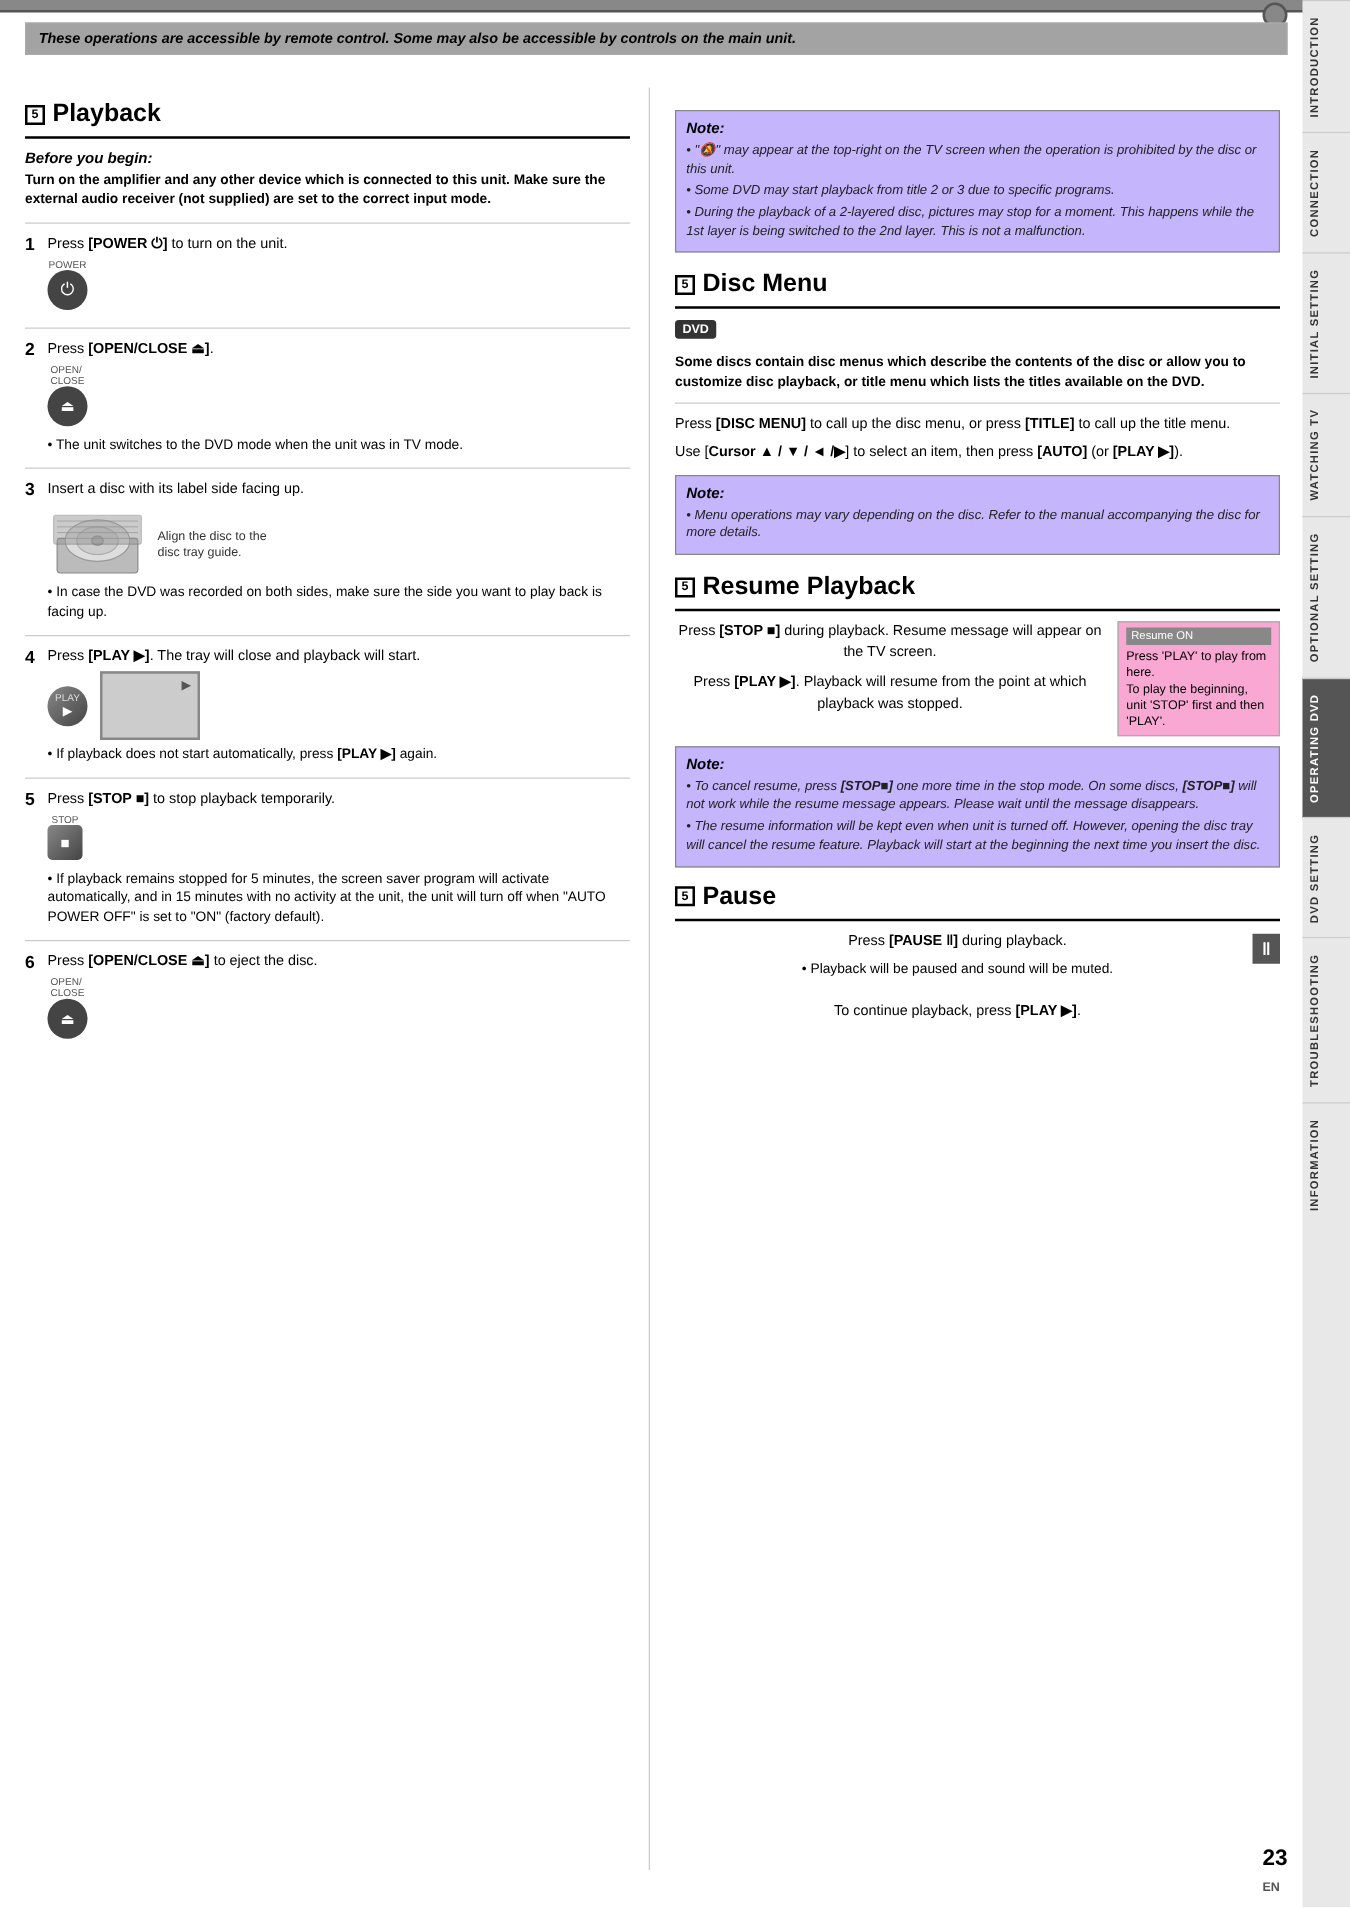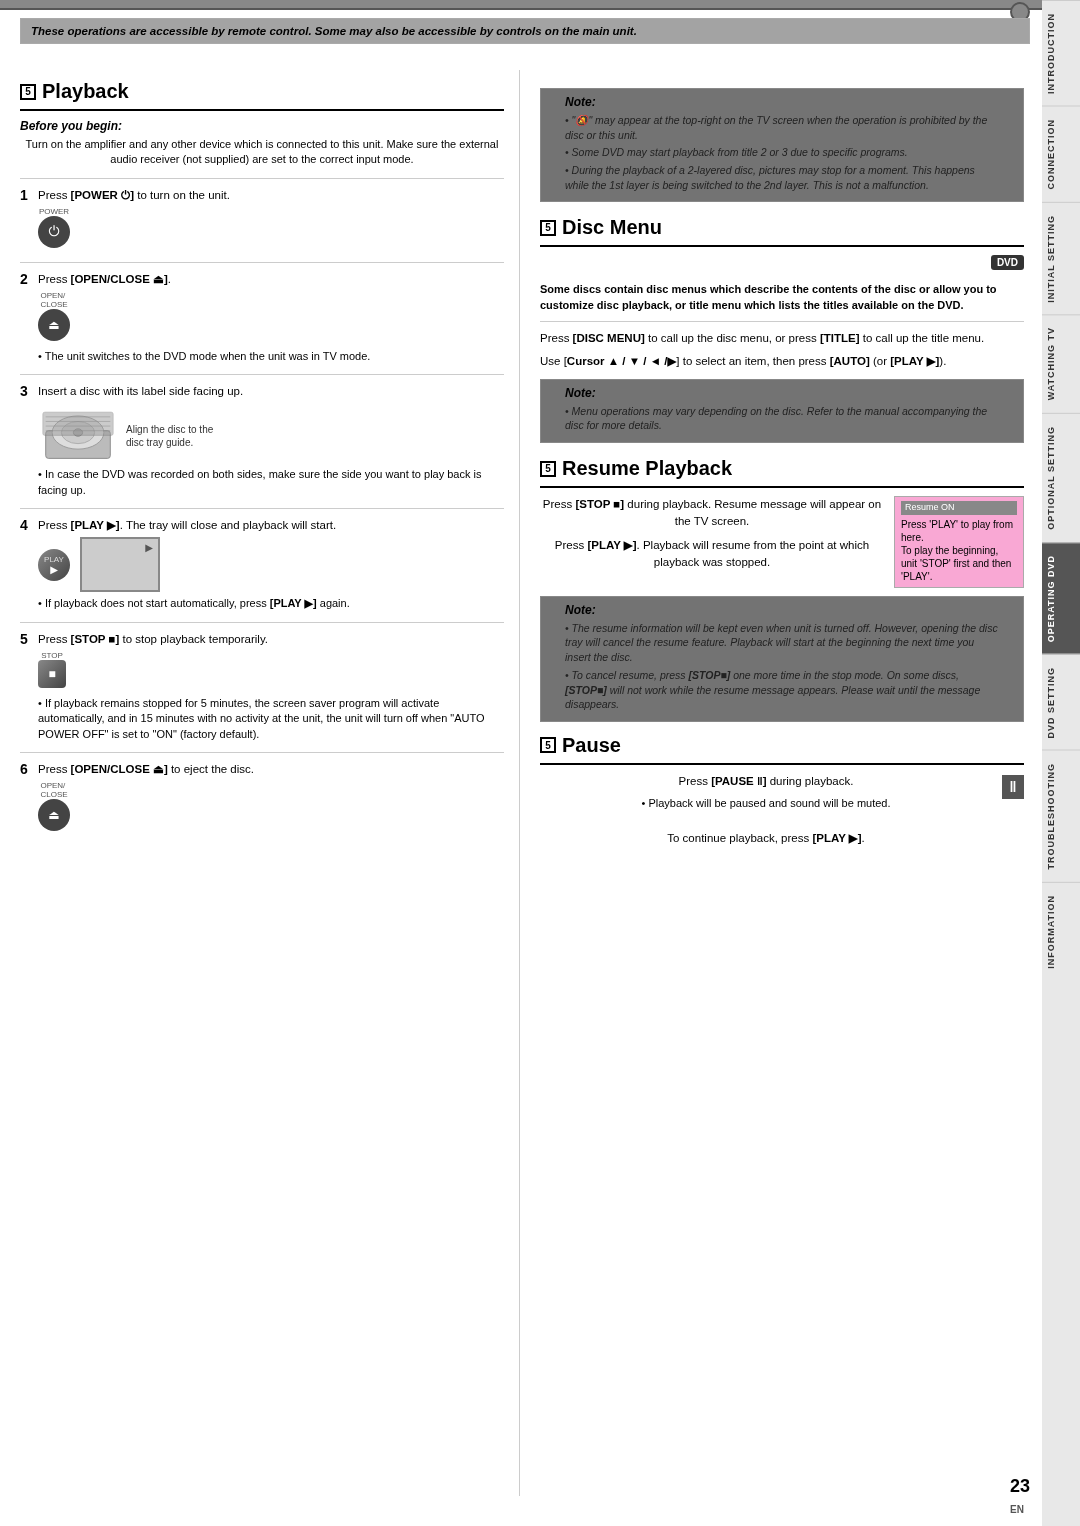--- a/index.html
+++ b/index.html
@@ -139,24 +139,23 @@
 
     
     .before-begin {
       font-style: italic;
       font-weight: bold;
       font-size: 12px;
       margin-bottom: 4px;
     }
     .before-begin-text {
       font-size: 11px;
-      font-weight: normal;
+      font-weight: bold;
       line-height: 1.4;
       margin-bottom: 10px;
-      text-align: center;
     }
 
     
     .step {
       margin-bottom: 10px;
       position: relative;
     }
     .step-header {
       display: flex;
       align-items: flex-start;
@@ -248,23 +247,23 @@
       font-size: 11px;
       line-height: 1.4;
       margin: 4px 0 4px 18px;
       color: #000;
     }
     .bullet-note::before { content: "• "; }
 
     
     .note-box {
       border: 1px solid #888;
-      padding: 6px 24px;
+      padding: 6px 8px;
       margin: 8px 0;
-      background: #737373;
+      background: #c4b5fd;
     }
     .note-title {
       font-weight: bold;
       font-style: italic;
       font-size: 12px;
       margin-bottom: 4px;
     }
     .note-text {
       font-size: 10.5px;
       font-style: italic;
@@ -479,21 +478,21 @@
         <p>Some DVD may start playback from title 2 or 3 due to specific programs.</p>
         <p>During the playback of a 2-layered disc, pictures may stop for a moment. This happens while the 1st layer is being switched to the 2nd layer. This is not a malfunction.</p>
       </div>
     </div>
 
     <div class="section-title">
       <span class="checkbox-icon">5</span>
       <span>Disc Menu</span>
     </div>
     <hr class="section-divider">
-    <div style="margin-bottom:6px;text-align:right;">
+    <div style="margin-bottom:6px;">
       <span class="dvd-badge">DVD</span>
     </div>
     <div class="disc-menu-desc">Some discs contain disc menus which describe the contents of the disc or allow you to customize disc playback, or title menu which lists the titles available on the DVD.</div>
 
     <hr class="step-divider">
     <div class="body-para">
       Press <b>[DISC MENU]</b> to call up the disc menu, or press <b>[TITLE]</b> to call up the title menu.
     </div>
     <div class="body-para">
       Use [<b>Cursor ▲ / ▼ / ◄ /▶</b>] to select an item, then press <b>[AUTO]</b> (or <b>[PLAY ▶]</b>).
@@ -527,22 +526,22 @@
           <span>Press 'PLAY' to play from here.</span><br>
           <span>To play the beginning,</span><br>
           <span>unit 'STOP' first and then 'PLAY'.</span>
         </div>
       </div>
     </div>
 
     <div class="note-box">
       <div class="note-title">Note:</div>
       <div class="note-text">
+        <p>To cancel resume, press <b>[STOP■]</b> one more time in the stop mode. On some discs, <b>[STOP■]</b> will not work while the resume message appears. Please wait until the message disappears.</p>
         <p>The resume information will be kept even when unit is turned off. However, opening the disc tray will cancel the resume feature. Playback will start at the beginning the next time you insert the disc.</p>
-        <p>To cancel resume, press <b>[STOP■]</b> one more time in the stop mode. On some discs, <b>[STOP■]</b> will not work while the resume message appears. Please wait until the message disappears.</p>
       </div>
     </div>
 
     <div class="section-title" style="margin-top:12px;">
       <span class="checkbox-icon">5</span>
       <span>Pause</span>
     </div>
     <hr class="section-divider">
 
     <div style="display:flex;gap:10px;align-items:flex-start;text-align:center;">

